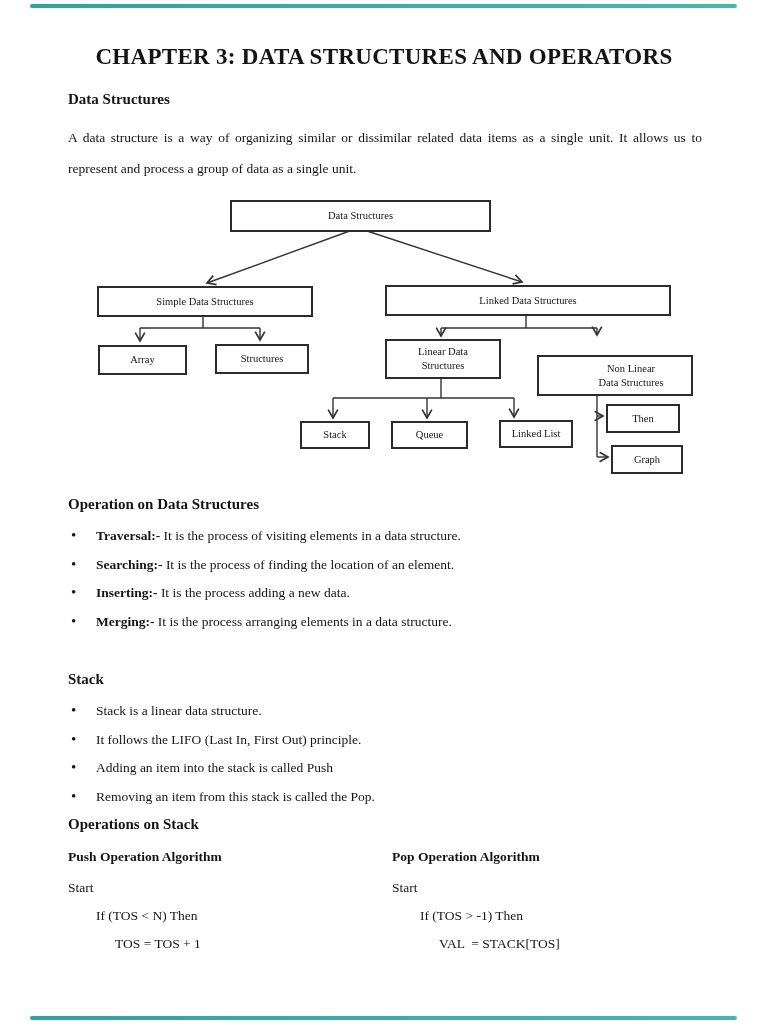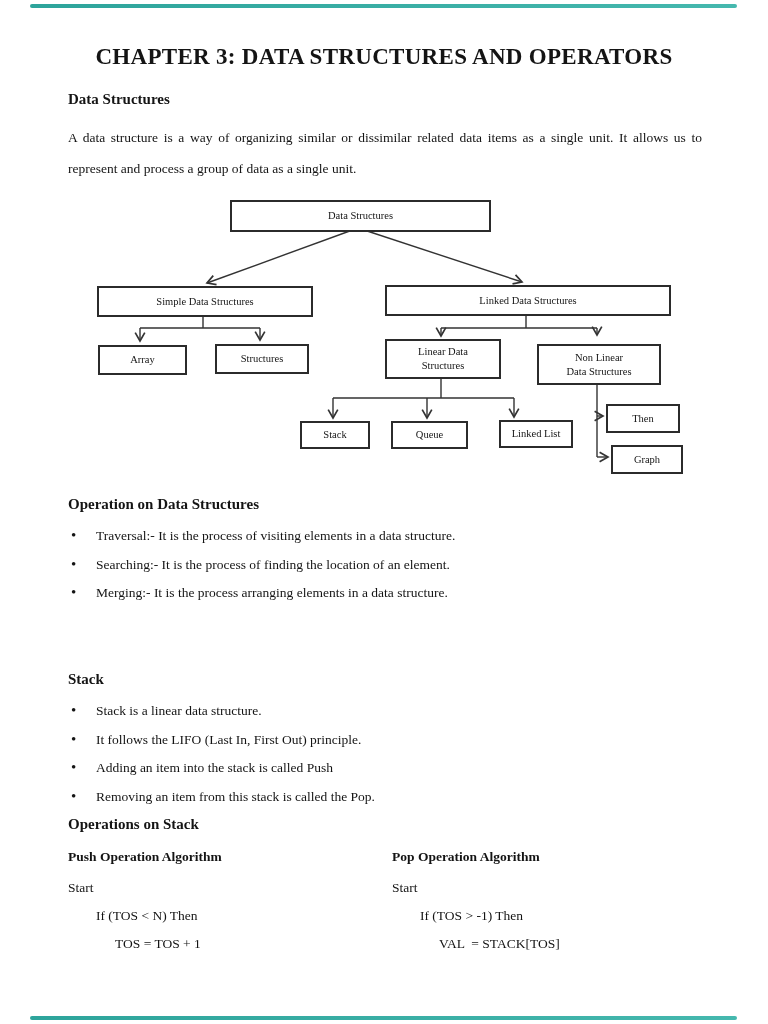--- a/index.html
+++ b/index.html
@@ -19,21 +19,21 @@
   .diagram svg{position:absolute;left:0;top:0;}
   .node{position:absolute;border:2px solid #2b2b2b;background:#fff;display:flex;
        align-items:center;justify-content:center;text-align:center;
        font-size:10.5px;line-height:1.3;white-space:pre-line;}
   
   ul.blist{position:absolute;left:68px;margin:0;padding:0;list-style:none;width:620px;}
   ul.blist li{position:relative;padding-left:28px;margin-bottom:14.5px;
        font-size:13.5px;line-height:14px;}
   ul.blist li::before{content:"\2022";position:absolute;left:3px;top:-1px;
        font-size:15px;}
-  .term{font-weight:normal;}
+  .term{font-weight:bold;}
   
   .algo-col{position:absolute;top:849px;width:310px;height:110px;font-size:13.5px;}
   .algo-col .a-head{position:absolute;top:0;left:0;font-weight:bold;}
   .algo-col .a-l1{position:absolute;top:31px;left:0;white-space:pre;text-align:center;}
   .algo-col .a-l2{position:absolute;top:59px;left:28px;white-space:pre;}
   .algo-col .a-l3{position:absolute;top:87px;left:47px;white-space:pre;}
 </style>
 </head>
 <body>
 
@@ -77,34 +77,35 @@
     </g>
   </svg>
 
   <div class="node" style="left:230px;top:5px;width:257px;height:28px;">Data Structures</div>
   <div class="node" style="left:97px;top:91px;width:212px;height:27px;">Simple Data Structures</div>
   <div class="node" style="left:385px;top:90px;width:282px;height:27px;">Linked Data Structures</div>
   <div class="node" style="left:98px;top:150px;width:85px;height:26px;">Array</div>
   <div class="node" style="left:215px;top:149px;width:90px;height:26px;">Structures</div>
   <div class="node" style="left:385px;top:144px;width:112px;height:36px;">Linear Data
 Structures</div>
-  <div class="node" style="left:537px;top:149px;width:120px;height:37px;">Non Linear
+  <div class="node" style="left:537px;top:160px;width:120px;height:37px;padding-left:32px;">Non Linear
 Data Structures</div>
   <div class="node" style="left:300px;top:226px;width:66px;height:24px;">Stack</div>
   <div class="node" style="left:391px;top:226px;width:73px;height:24px;">Queue</div>
   <div class="node" style="left:479px;top:225px;width:70px;height:24px;margin-left:20px;">Linked List</div>
   <div class="node" style="left:606px;top:209px;width:70px;height:25px;">Then</div>
   <div class="node" style="left:611px;top:250px;width:68px;height:25px;">Graph</div>
 </div>
 
 <div class="h-sec" style="top:496px;">Operation on Data Structures</div>
 
 <ul class="blist" style="top:529px;">
   <li><span class="term">Traversal:-</span><span> It is the process of visiting elements in a data structure.</span></li>
   <li><span class="term">Searching:-</span><span> It is the process of finding the location of an element.</span></li>
+  <li><span class="term">Inserting:-</span><span> It is the process adding a new data.</span></li>
   <li><span class="term">Merging:-</span><span> It is the process arranging elements in a data structure.</span></li>
 </ul>
 
 <div class="h-sec" style="top:671px;">Stack</div>
 
 <ul class="blist" style="top:704px;">
   <li>Stack is a linear data structure.</li>
   <li>It follows the LIFO (Last In, First Out) principle.</li>
   <li>Adding an item into the stack is called Push</li>
   <li>Removing an item from this stack is called the Pop.</li>

